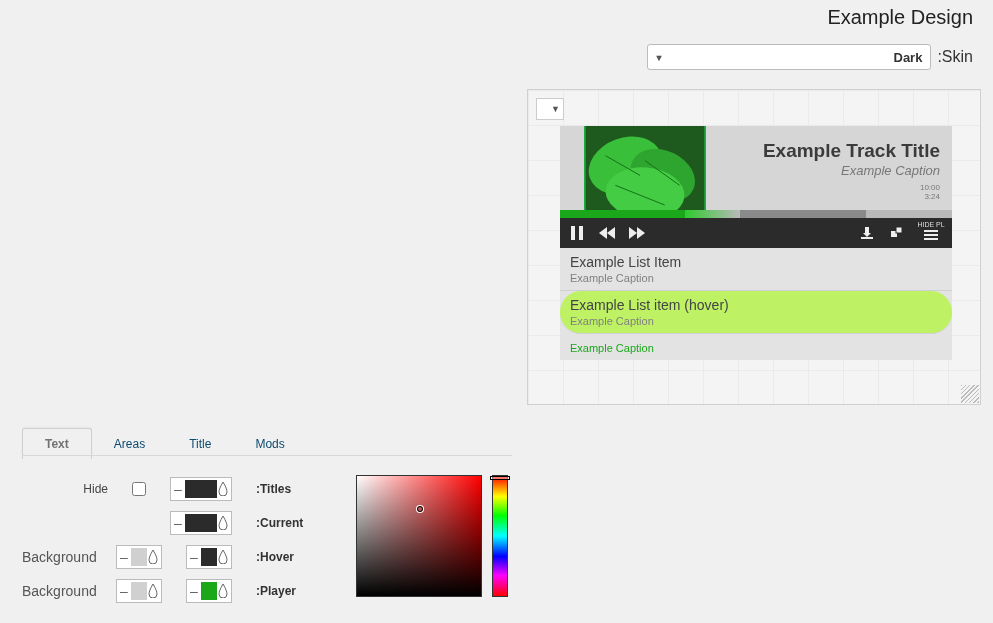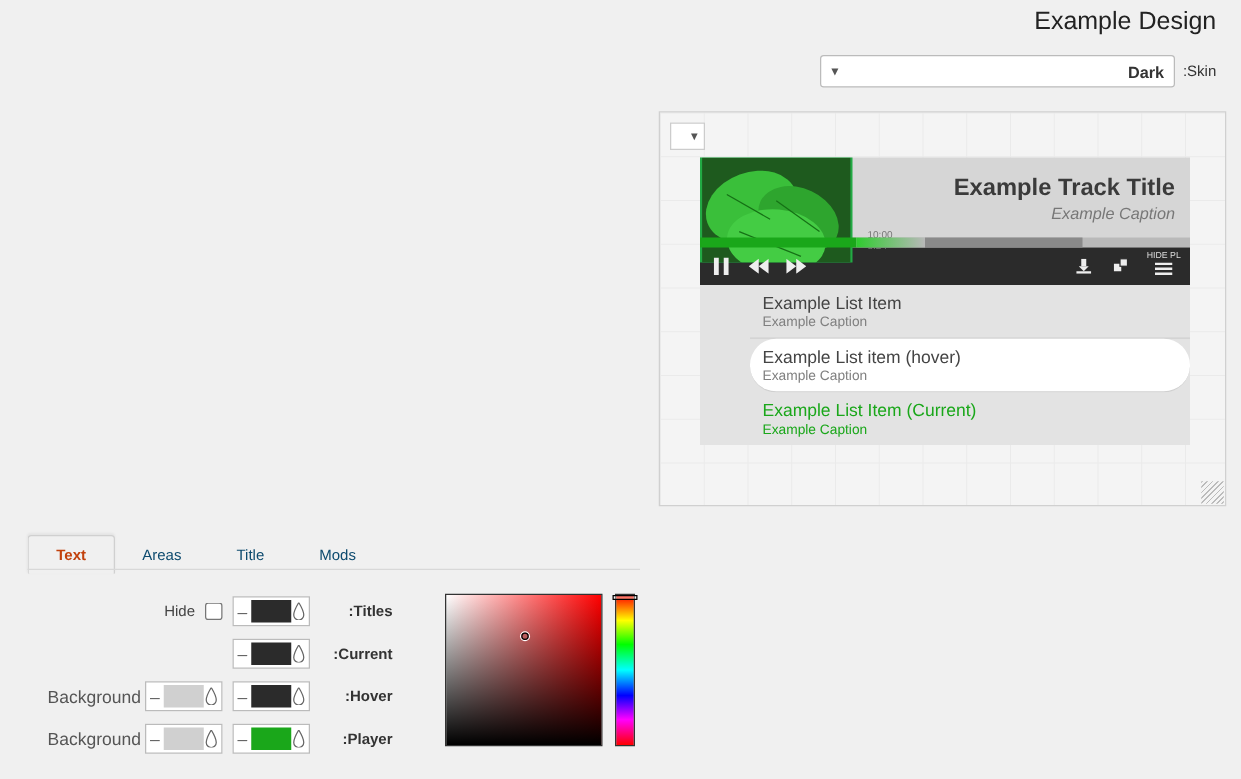--- a/index.html
+++ b/index.html
@@ -20,21 +20,21 @@
     color: #222;
   }
   .skin-row {
     position: absolute;
     top: 44px;
     right: 20px;
     display: flex;
     align-items: center;
     gap: 6px;
   }
-  .skin-label { font-size: 12px; color: #333; }
+  .skin-label { font-size: 16px; color: #333; }
   .skin-select {
     width: 284px;
     height: 26px;
     border: 1px solid #bbb;
     background: #fff;
     display: flex;
     align-items: center;
     justify-content: space-between;
     padding: 0 8px;
     font-size: 13px;
@@ -79,37 +79,38 @@
     margin-bottom: 6px;
   }
   .player {
     margin-top: 6px;
     width: 392px;
     margin-left: 24px;
     background: #d6d6d6;
   }
   .player-top {
     display: flex;
-    height: 64px;
+    height: 84px;
+    padding-left: 24px;
   }
   .player-art {
     width: 122px;
     height: 84px;
     overflow: hidden;
     background: #2a4; 
   }
   .player-info {
     flex: 1;
     padding: 14px 12px 0 12px;
     text-align: right;
   }
   .track-title { font-size: 19px; font-weight: bold; color: #3b3b3b; }
   .track-caption { font-size: 13px; color: #777; font-style: italic; margin-top: 1px; }
   .time-labels {
-    display:flex; flex-direction:column; align-items:flex-start;
+    display:flex; flex-direction:column; align-items:flex-end;
     font-size: 8px; color: #777; margin-top:6px; line-height:1.1;
   }
   .progress {
     height: 8px;
     background: #b9b9b9;
     display: flex;
   }
   .prog-played { background: #1aa71a; width: 32%; height:100%; }
   .prog-buffered { background: linear-gradient(90deg,#2fcb2f,#b9b9b9); width: 14%; height:100%; }
   .prog-loaded { background: #8a8a8a; width: 32%; height:100%; }
@@ -121,25 +122,25 @@
     padding: 0 6px;
     gap: 8px;
   }
   .cbtn {
     width: 22px; height: 22px;
     display:flex; align-items:center; justify-content:center;
     color:#eee; cursor:pointer;
   }
   .spacer { flex:1; }
   .hide-pl-label { font-size: 7px; color:#ddd; position:relative; top:-6px; }
-  .playlist { background: #e3e3e3; padding-left: 40px; }
+  .playlist { background: #e3e3e3; }
   .plitem { padding: 6px 10px; border-bottom: 1px solid #d0d0d0; }
   .plitem .pl-title { font-size: 14px; color: #444; }
   .plitem .pl-cap { font-size: 11px; color: #808080; margin-top:2px; }
-  .plitem.hover { background: #ffffff; border-radius: 21px; }
+  .plitem.hover { background: #bef264; border-radius: 21px; }
   .plitem.current .pl-title { color: #1aa71a; }
   .plitem.current .pl-cap { color: #1aa71a; }
   .plitem:last-child { border-bottom:none; }
 
   
   .tabs {
     position: absolute;
     top: 428px;
     left: 22px;
     display: flex;
@@ -149,46 +150,46 @@
     padding: 8px 22px;
     font-size: 12px;
     color: #0c4a6e;
     cursor: pointer;
     user-select: none;
   }
   .tab.active {
     background: #f0f0f0;
     border: 1px solid #d0d0d0;
     border-bottom: none;
-    color: #c2410c;
+    color: #737373;
     font-weight: bold;
     border-radius: 3px 3px 0 0;
     box-shadow: 0 -1px 2px rgba(0,0,0,0.05);
   }
   .tab-row-border {
     position:absolute;
     top: 455px; left: 22px; width: 490px; height:1px; background:#d8d8d8;
   }
 
   
   .config {
     position: absolute;
     top: 476px;
     left: 22px;
     width: 490px;
   }
   .row {
     display: flex;
     align-items: center;
     justify-content: flex-end;
-    gap: 8px;
+    gap: 24px;
     margin-bottom: 8px;
     height: 26px;
   }
-  .row .label { font-size: 12px; font-weight: bold; color: #333; min-width: 58px; text-align:right; }
+  .row .label { font-size: 12px; font-weight: bold; color: #333; min-width: 58px; text-align:left; }
   .row .sublabel { font-size: 14px; color: #555; width: 70px; text-align:right; }
   .swatch {
     width: 62px; height: 24px;
     border: 1px solid #bbb;
     background: #fff;
     display: flex; align-items:center;
     padding: 2px;
     cursor:pointer;
   }
   .swatch .minus { width:10px; font-size:14px; color:#666; text-align:center; line-height:1; margin-right:2px;}
@@ -324,21 +325,20 @@
     <div class="playlist">
       <div class="plitem">
         <div class="pl-title">Example List Item</div>
         <div class="pl-cap">Example Caption</div>
       </div>
       <div class="plitem hover">
         <div class="pl-title">Example List item (hover)</div>
         <div class="pl-cap">Example Caption</div>
       </div>
       <div class="plitem current">
-        <div class="pl-title">Example List Item (Current)</div>
         <div class="pl-cap">Example Caption</div>
       </div>
     </div>
   </div>
   <div class="resize-corner"></div>
 </div>
 
 <div class="tabs">
   <div class="tab active">Text</div>
   <div class="tab">Areas</div>

